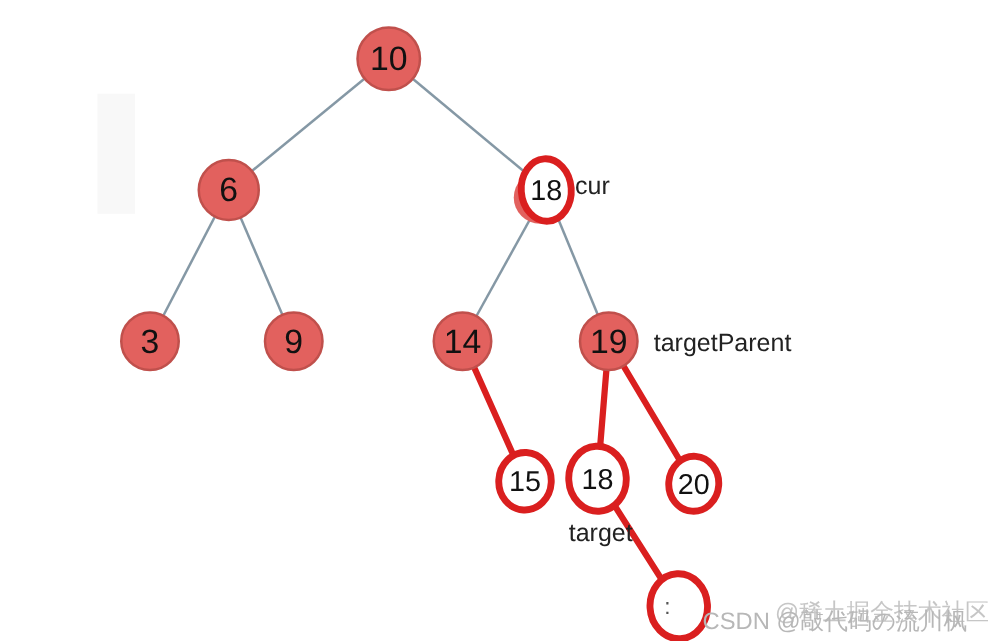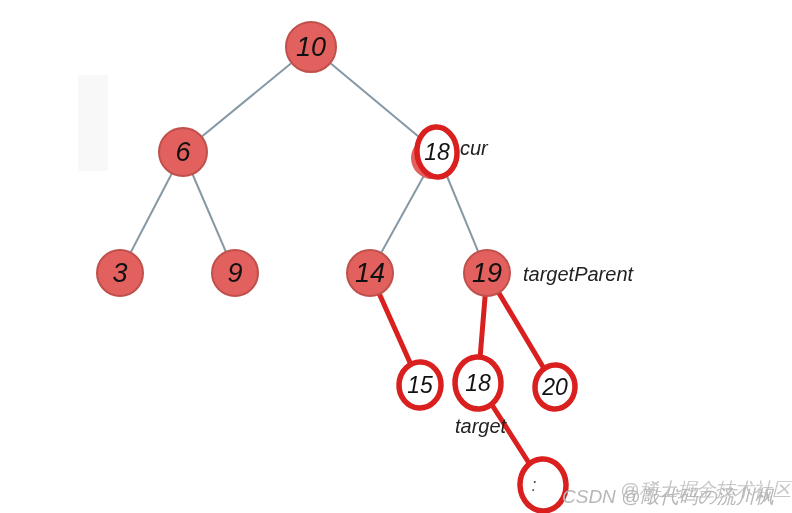--- a/index.html
+++ b/index.html
@@ -7,21 +7,20 @@
     padding: 0;
     background: #ffffff;
     font-family: "Liberation Sans", "DejaVu Sans", sans-serif;
   }
   .canvas {
     position: relative;
     width: 792px;
     height: 513px;
     background: #ffffff;
     overflow: hidden;
-    font-style: italic;
   }
   svg { display: block; }
   text { user-select: none; }
   .node-text {
     font-family: "Liberation Sans", "DejaVu Sans", sans-serif;
     font-size: 27px;
     fill: #111111;
   }
   .ring-text {
     font-family: "Liberation Sans", "DejaVu Sans", sans-serif;

